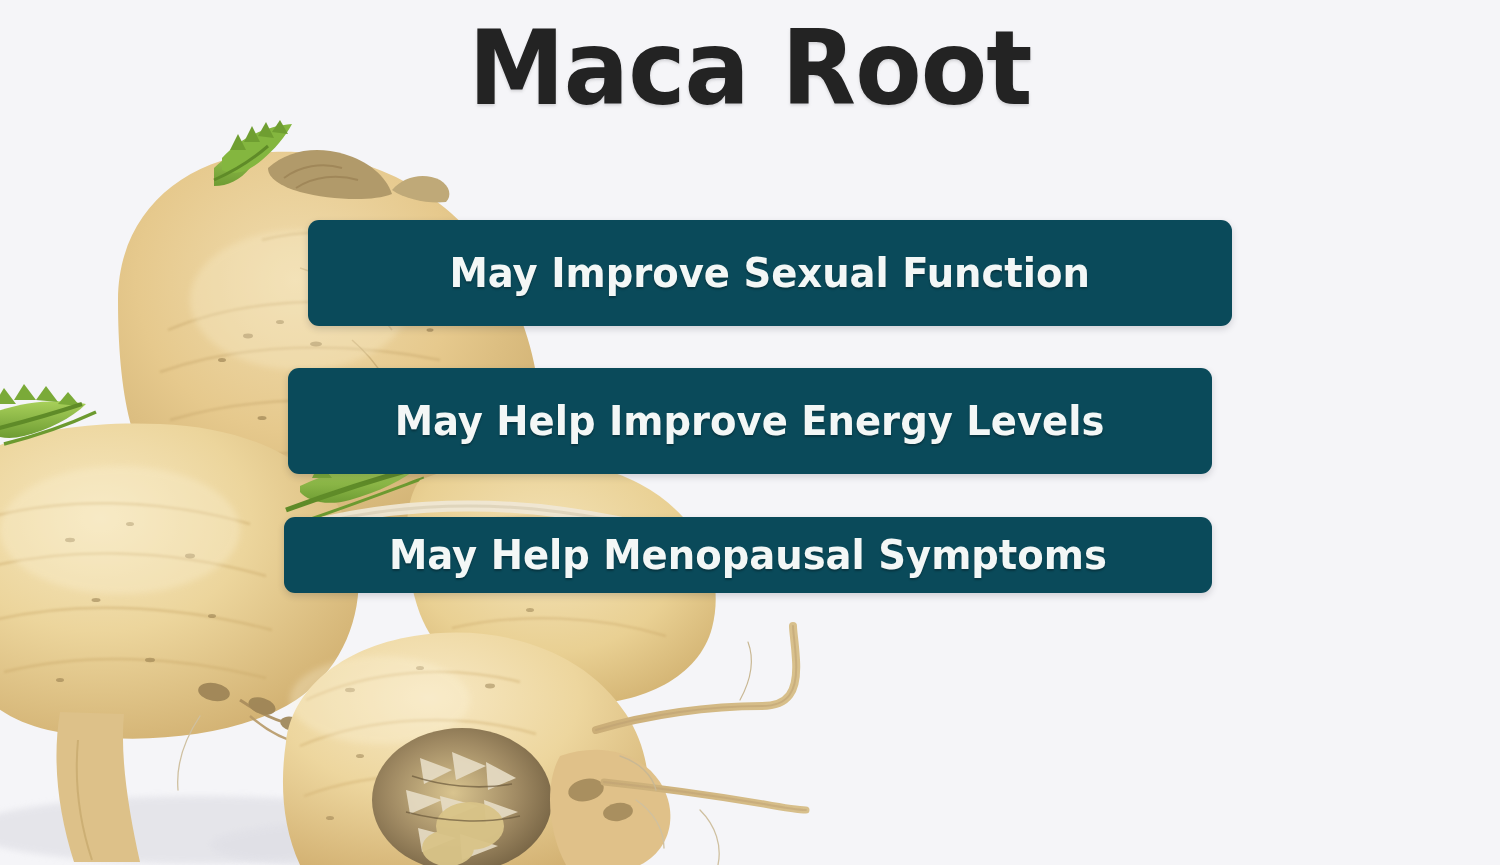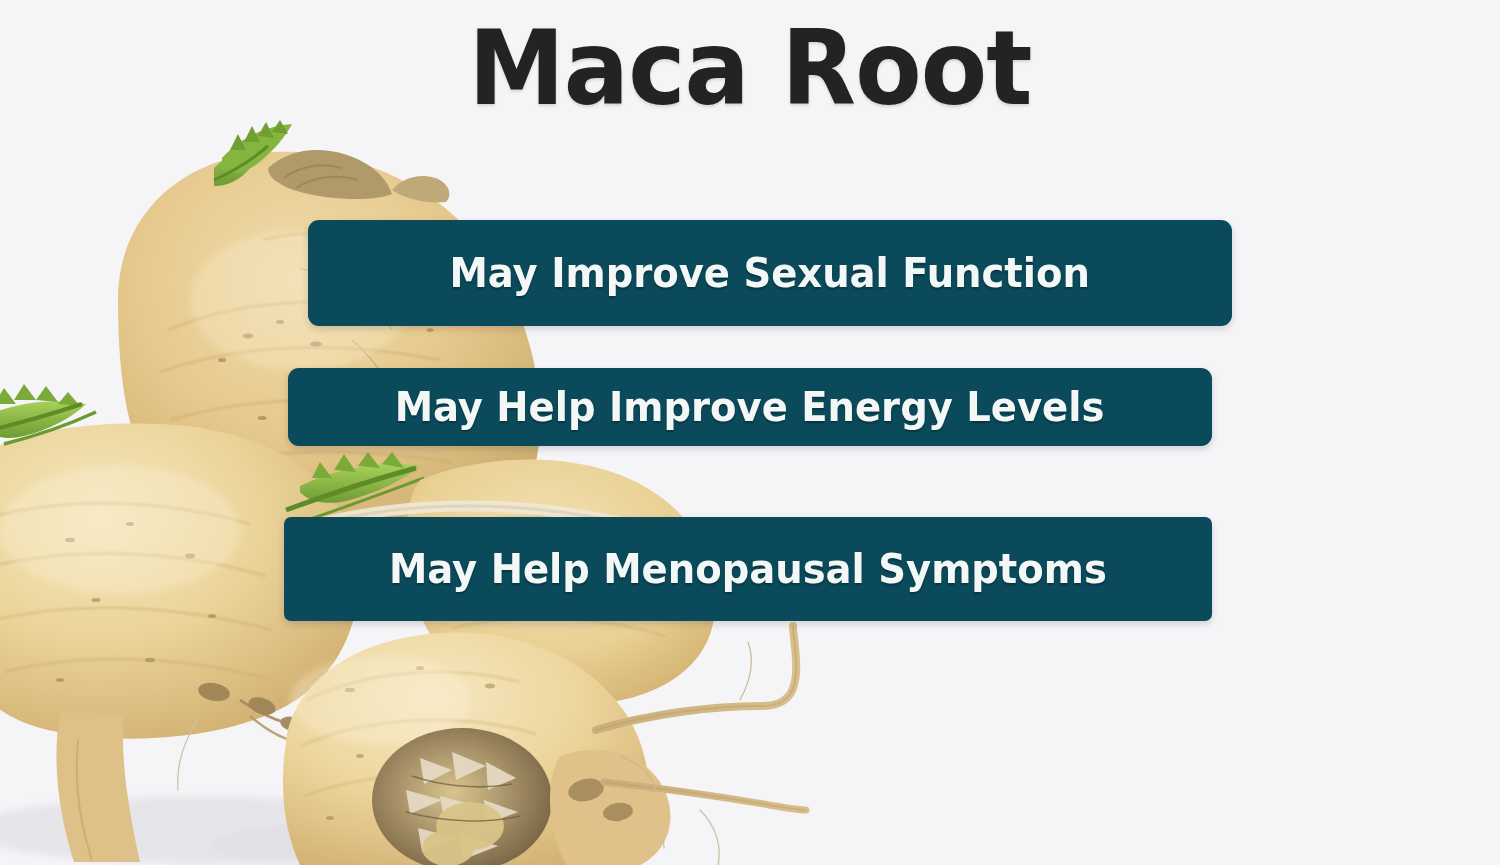--- a/index.html
+++ b/index.html
@@ -64,22 +64,22 @@
     font-family: "DejaVu Sans", sans-serif;
     font-weight: bold;
     font-size: 41px;
     letter-spacing: 0px;
     color: #f3f7f6;
     white-space: nowrap;
     transform: scaleX(0.94);
     text-shadow: 0 2px 2px rgba(0,0,0,0.28);
   }
   .bar-1 { left: 288px; top: 220px; width: 924px; height: 106px; margin-left: 20px; }
-  .bar-2 { left: 288px; top: 368px; width: 924px; height: 78px; }
-  .bar-3 { left: 284px; top: 517px; width: 928px; height: 104px; border-radius: 7px; }
+  .bar-2 { left: 288px; top: 368px; width: 924px; height: 106px; }
+  .bar-3 { left: 284px; top: 517px; width: 928px; height: 76px; }
 </style>
 </head>
 <body>
 
 <div id="canvas">
 
   <div class="photo-layer">
     <svg class="photo-svg" viewBox="0 0 1500 865" xmlns="http://www.w3.org/2000/svg">
       <defs>
         <radialGradient id="rootTop" cx="42%" cy="32%" r="78%">

